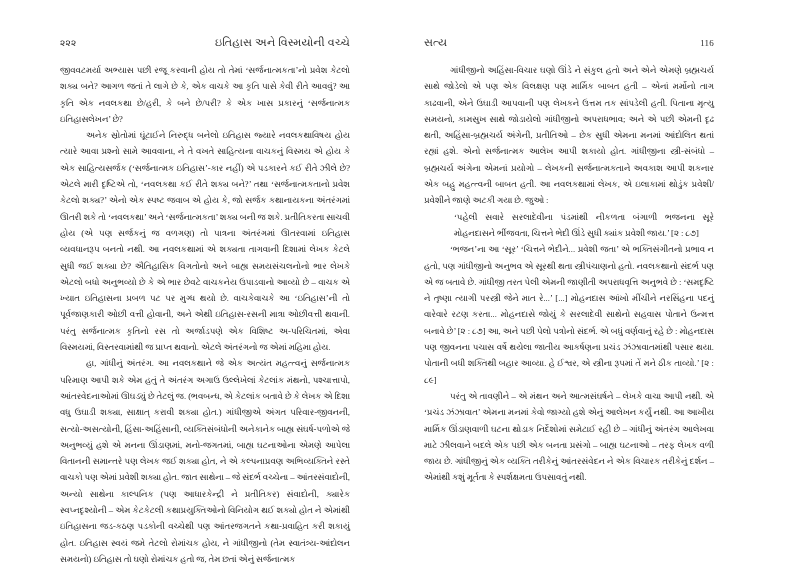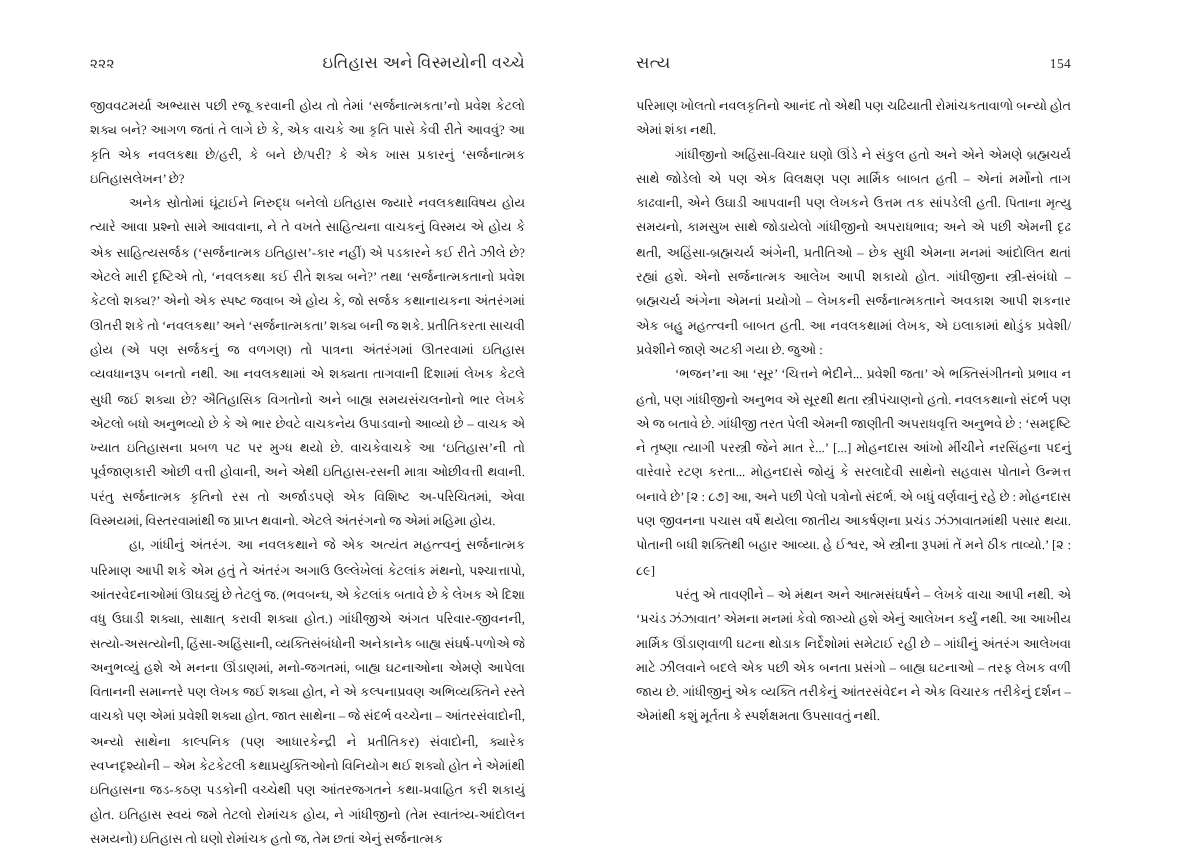--- a/index.html
+++ b/index.html
@@ -93,23 +93,23 @@
     <div class="textblock">
       <p class="cont last-line-full">જીવવટમર્યા અભ્યાસ પછી રજૂ કરવાની હોય તો તેમાં ‘સર્જનાત્મકતા’નો પ્રવેશ કેટલો શક્ય બને? આગળ જતાં તે લાગે છે કે, એક વાચકે આ કૃતિ પાસે કેવી રીતે આવવું? આ કૃતિ એક નવલકથા છે‌/હરી, કે બને છે‌/પરી? કે એક ખાસ પ્રકારનું ‘સર્જનાત્મક ઇતિહાસલેખન’ છે?</p>
       <p class="indent">અનેક સ્રોતોમાં ઘૂંટાઈને નિરુદ્ધ બનેલો ઇતિહાસ જ્યારે નવલકથાવિષય હોય ત્યારે આવા પ્રશ્નો સામે આવવાના, ને તે વખતે સાહિત્યના વાચકનું વિસ્મય એ હોય કે એક સાહિત્યસર્જક (‘સર્જનાત્મક ઇતિહાસ’-કાર નહીં) એ પડકારને કઈ રીતે ઝીલે છે? એટલે મારી દૃષ્ટિએ તો, ‘નવલકથા કઈ રીતે શક્ય બને?’ તથા ‘સર્જનાત્મકતાનો પ્રવેશ કેટલો શક્ય?’ એનો એક સ્પષ્ટ જવાબ એ હોય કે, જો સર્જક કથાનાયકના અંતરંગમાં ઊતરી શકે તો ‘નવલકથા’ અને ‘સર્જનાત્મકતા’ શક્ય બની જ શકે. પ્રતીતિકરતા સાચવી હોય (એ પણ સર્જકનું જ વળગણ) તો પાત્રના અંતરંગમાં ઊતરવામાં ઇતિહાસ વ્યવધાનરૂપ બનતો નથી. આ નવલકથામાં એ શક્યતા તાગવાની દિશામાં લેખક કેટલે સુધી જઈ શક્યા છે? ઐતિહાસિક વિગતોનો અને બાહ્ય સમયસંચલનોનો ભાર લેખકે એટલો બધો અનુભવ્યો છે કે એ ભાર છેવટે વાચકનેય ઉપાડવાનો આવ્યો છે – વાચક એ ખ્યાત ઇતિહાસના પ્રબળ પટ પર મુગ્ધ થયો છે. વાચકેવાચકે આ ‘ઇતિહાસ’ની તો પૂર્વજાણકારી ઓછી વત્તી હોવાની, અને એથી ઇતિહાસ-રસની માત્રા ઓછીવત્તી થવાની. પરંતુ સર્જનાત્મક કૃતિનો રસ તો અર્જાડપણે એક વિશિષ્ટ અ-પરિચિતમાં, એવા વિસ્મયમાં, વિસ્તરવામાંથી જ પ્રાપ્ત થવાનો. એટલે અંતરંગનો જ એમાં મહિમા હોય.</p>
       <p class="indent last-line-full">હા, ગાંધીનું અંતરંગ. આ નવલકથાને જે એક અત્યંત મહત્ત્વનું સર્જનાત્મક પરિમાણ આપી શકે એમ હતું તે અંતરંગ અગાઉ ઉલ્લેખેલાં કેટલાંક મંથનો, પશ્ચાત્તાપો, આંતરવેદનાઓમાં ઊઘડ્યું છે તેટલું જ. (ભવબન્ધ, એ કેટલાંક બતાવે છે કે લેખક એ દિશા વધુ ઉઘાડી શક્યા, સાક્ષાત્ કરાવી શક્યા હોત.) ગાંધીજીએ અંગત પરિવાર-જીવનની, સત્યો-અસત્યોની, હિંસા-અહિંસાની, વ્યક્તિસંબંધોની અનેકાનેક બાહ્ય સંઘર્ષ-પળોએ જે અનુભવ્યું હશે એ મનના ઊંડાણમાં, મનો-જગતમાં, બાહ્ય ઘટનાઓના એમણે આપેલા વિતાનની સમાન્તરે પણ લેખક જઈ શક્યા હોત, ને એ કલ્પનાપ્રવણ અભિવ્યક્તિને રસ્તે વાચકો પણ એમાં પ્રવેશી શક્યા હોત. જાત સાથેના – જે સંદર્ભ વચ્ચેના – આંતરસંવાદોની, અન્યો સાથેના કાલ્પનિક (પણ આધારકેન્દ્રી ને પ્રતીતિકર) સંવાદોની, ક્યારેક સ્વપ્નદૃશ્યોની – એમ કેટકેટલી કથાપ્રયુક્તિઓનો વિનિયોગ થઈ શક્યો હોત ને એમાંથી ઇતિહાસના જડ-કઠણ પડકોની વચ્ચેથી પણ આંતરજગતને કથા-પ્રવાહિત કરી શકાયું હોત. ઇતિહાસ સ્વયં જમે તેટલો રોમાંચક હોય, ને ગાંધીજીનો (તેમ સ્વાતંત્ર્ય-આંદોલન સમયનો) ઇતિહાસ તો ઘણો રોમાંચક હતો જ, તેમ છતાં એનું સર્જનાત્મક</p>
     </div>
   </div>
 
   <div class="page page-right">
     <div class="running-head right">
       <span class="head-title">સત્ય</span>
-      <span class="folio">154</span>
+      <span class="folio">116</span>
     </div>
     <div class="textblock">
-      <p class="cont">પરિમાણ ખોલતો નવલકૃતિનો આનંદ તો એથી પણ ચઢિયાતી રોમાંચકતાવાળો બન્યો હોત એમાં શંકા નથી.</p>
       <p class="indent">ગાંધીજીનો અહિંસા-વિચાર ઘણો ઊંડે ને સંકુલ હતો અને એને એમણે બ્રહ્મચર્ય સાથે જોડેલો એ પણ એક વિલક્ષણ પણ માર્મિક બાબત હતી – એનાં મર્મોનો તાગ કાઢવાની, એને ઉઘાડી આપવાની પણ લેખકને ઉત્તમ તક સાંપડેલી હતી. પિતાના મૃત્યુ સમયનો, કામસુખ સાથે જોડાયેલો ગાંધીજીનો અપરાધભાવ; અને એ પછી એમની દૃઢ થતી, અહિંસા-બ્રહ્મચર્ય અંગેની, પ્રતીતિઓ – છેક સુધી એમના મનમાં આંદોલિત થતાં રહ્યાં હશે. એનો સર્જનાત્મક આલેખ આપી શકાયો હોત. ગાંધીજીના સ્ત્રી-સંબંધો – બ્રહ્મચર્ય અંગેના એમનાં પ્રયોગો – લેખકની સર્જનાત્મકતાને અવકાશ આપી શકનાર એક બહુ મહત્ત્વની બાબત હતી. આ નવલકથામાં લેખક, એ ઇલાકામાં થોડુંક પ્રવેશી/પ્રવેશીને જાણે અટકી ગયા છે. જુઓ :</p>
+      <p class="quote">‘પહેલી સવારે સરલાદેવીના પંડમાંથી નીકળતા બંગાળી ભજનના સૂરે મોહનદાસને ભીંજવતા, ચિત્તને ભેદી ઊંડે સુધી ક્યાંક પ્રવેશી જાય.’ [૨ : ૮૭]</p>
       <p class="indent">‘ભજન’ના આ ‘સૂર’ ‘ચિત્તને ભેદીને... પ્રવેશી જતા’ એ ભક્તિસંગીતનો પ્રભાવ ન હતો, પણ ગાંધીજીનો અનુભવ એ સૂરથી થતા સ્ત્રીપંચાણનો હતો. નવલકથાનો સંદર્ભ પણ એ જ બતાવે છે. ગાંધીજી તરત પેલી એમની જાણીતી અપરાધવૃત્તિ અનુભવે છે : ‘સમદૃષ્ટિ ને તૃષ્ણા ત્યાગી પરસ્ત્રી જેને માત રે...’ [...] મોહનદાસ આંખો મીંચીને નરસિંહના પદનું વારેવારે રટણ કરતા... મોહનદાસે જોયું કે સરલાદેવી સાથેનો સહવાસ પોતાને ઉન્મત્ત બનાવે છે’ [૨ : ૮૭] આ, અને પછી પેલો પત્રોનો સંદર્ભ. એ બધું વર્ણવાનું રહે છે : મોહનદાસ પણ જીવનના પચાસ વર્ષે થયેલા જાતીય આકર્ષણના પ્રચંડ ઝંઝાવાતમાંથી પસાર થયા. પોતાની બધી શક્તિથી બહાર આવ્યા. હે ઈશ્વર, એ સ્ત્રીના રૂપમાં તેં મને ઠીક તાવ્યો.’ [૨ : ૮૯]</p>
       <p class="indent">પરંતુ એ તાવણીને – એ મંથન અને આત્મસંઘર્ષને – લેખકે વાચા આપી નથી. એ ‘પ્રચંડ ઝંઝાવાત’ એમના મનમાં કેવો જાગ્યો હશે એનું આલેખન કર્યું નથી. આ આખીય માર્મિક ઊંડાણવાળી ઘટના થોડાક નિર્દેશોમાં સમેટાઈ રહી છે – ગાંધીનું અંતરંગ આલેખવા માટે ઝીલવાને બદલે એક પછી એક બનતા પ્રસંગો – બાહ્ય ઘટનાઓ – તરફ લેખક વળી જાય છે. ગાંધીજીનું એક વ્યક્તિ તરીકેનું આંતરસંવેદન ને એક વિચારક તરીકેનું દર્શન – એમાંથી કશું મૂર્તતા કે સ્પર્શક્ષમતા ઉપસાવતું નથી.</p>
     </div>
   </div>
 
 </div>
 
 </body></html>

